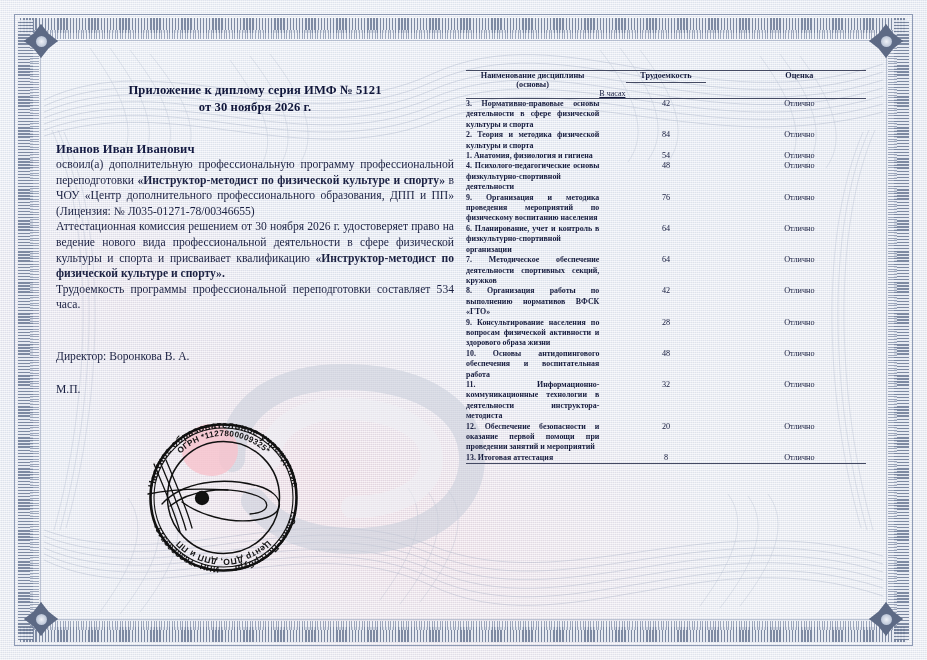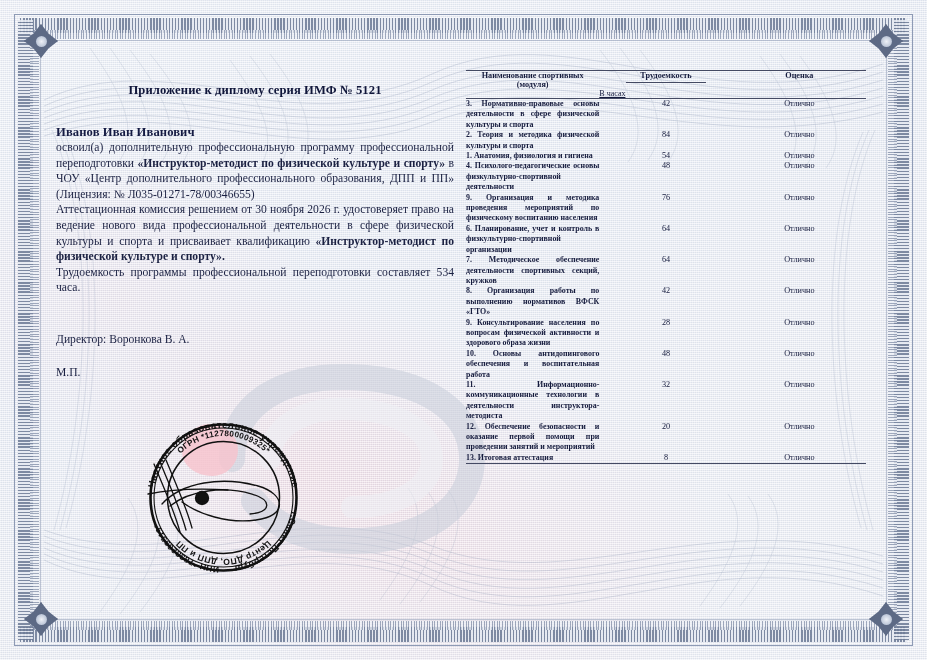--- a/index.html
+++ b/index.html
@@ -220,40 +220,41 @@
   <div class="medal m-br"></div>
 
   <div id="stamp-blob"></div>
 
   <div id="content">
 
     <div class="left-col">
 
       <div class="doc-title">
         <div>Приложение к диплому серия ИМФ № 5121</div>
+        <div>от 30 ноября 2026 г.</div>
       </div>
 
       <div class="person-name">Иванов Иван Иванович</div>
 
       <p class="para p1"><span>освоил(а) дополнительную профессиональную программу профессиональной переподготовки </span><span class="b">«Инструктор-методист по физической культуре и спорту»</span><span> в ЧОУ «Центр дополнительного профессионального образования, ДПП и ПП» (Лицензия: № Л035-01271-78/00346655)</span></p>
 
       <p class="para p2"><span>Аттестационная комиссия решением от 30 ноября 2026 г. удостоверяет право на ведение нового вида профессиональной деятельности в сфере физической культуры и спорта и присваивает квалификацию </span><span class="b">«Инструктор-методист по физической культуре и спорту».</span></p>
 
       <p class="para p3">Трудоемкость программы профессиональной переподготовки составляет 534 часа.</p>
 
       <div class="sig">Директор: Воронкова В. А.</div>
       <div class="mp">М.П.</div>
     </div>
 
     <div class="right-col">
 
       <table class="disc">
         <tbody>
           <tr class="hdr-line-top">
-            <td class="th-name">Наименование спортивных (модуля)</td>
+            <td class="th-name">Наименование дисциплины (основы)</td>
             <td class="th-hours">
               <span class="th-hours-inner">Трудоемкость</span>
             </td>
             <td class="th-mark">Оценка</td>
           </tr>
           <tr>
             <td></td>
             <td class="th-sub">В часах</td>
             <td></td>
           </tr>

